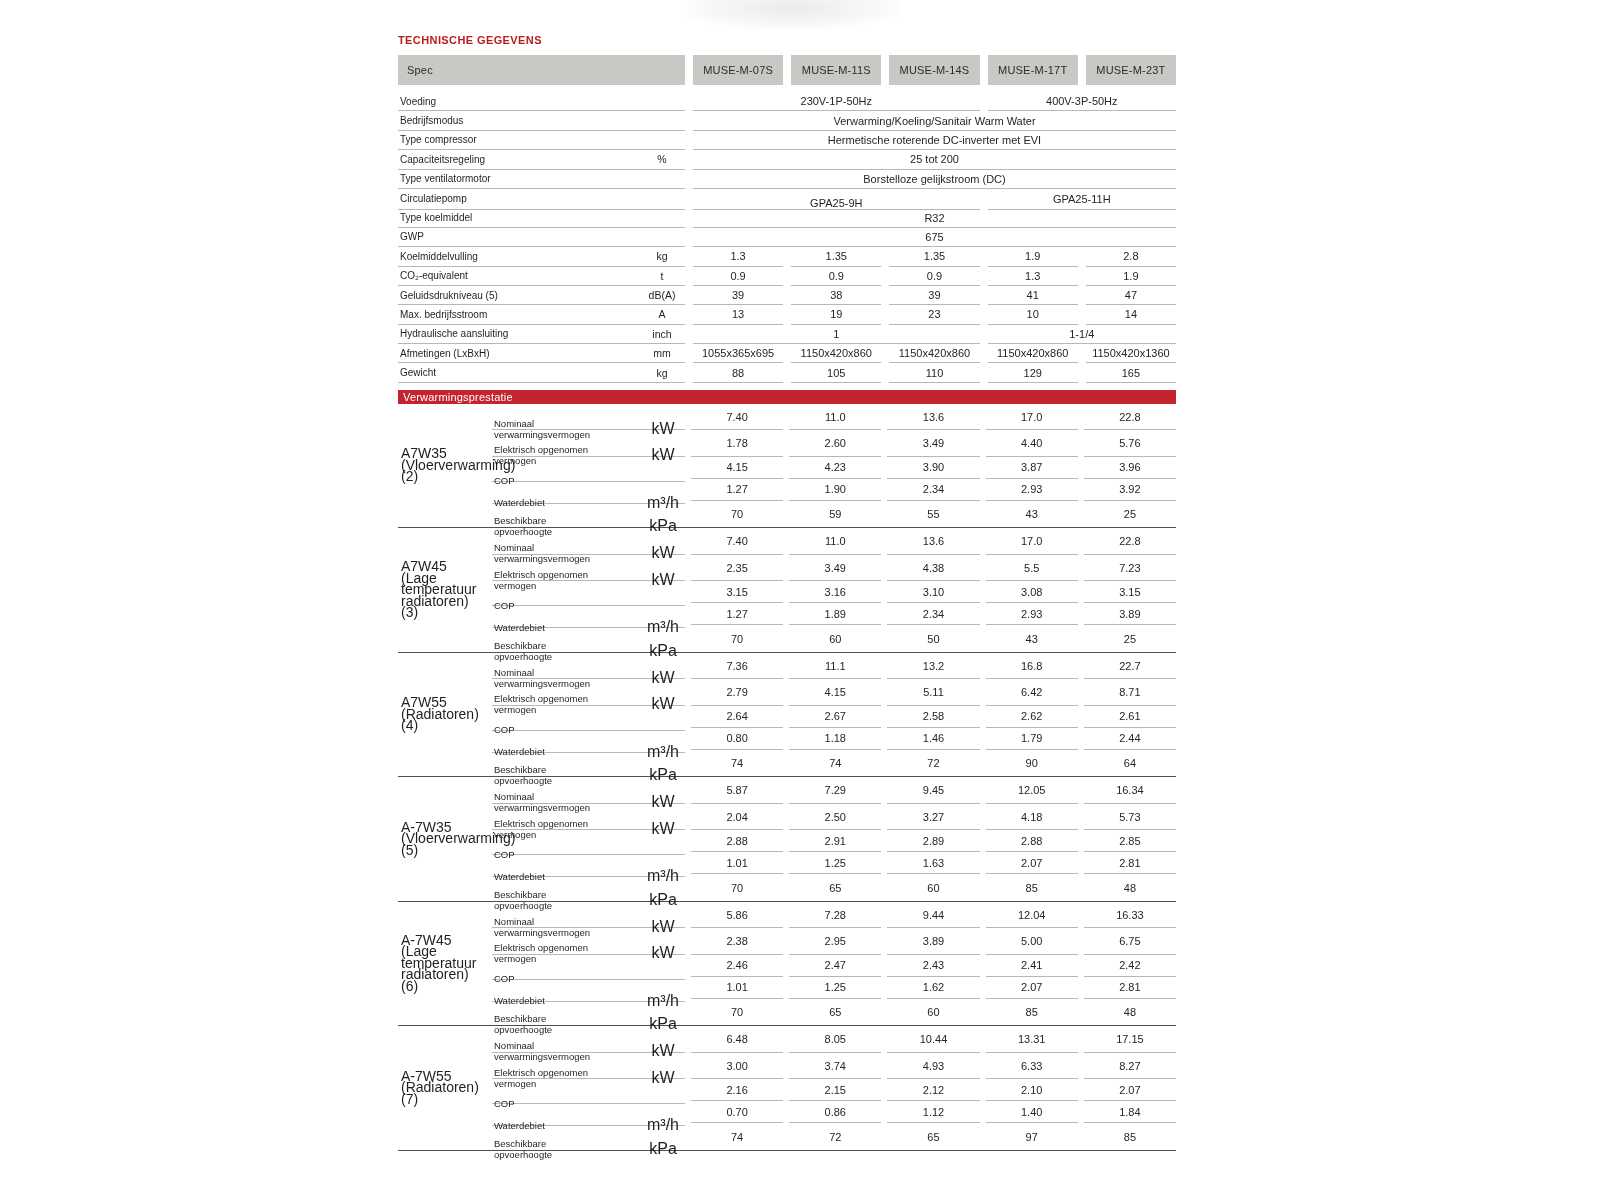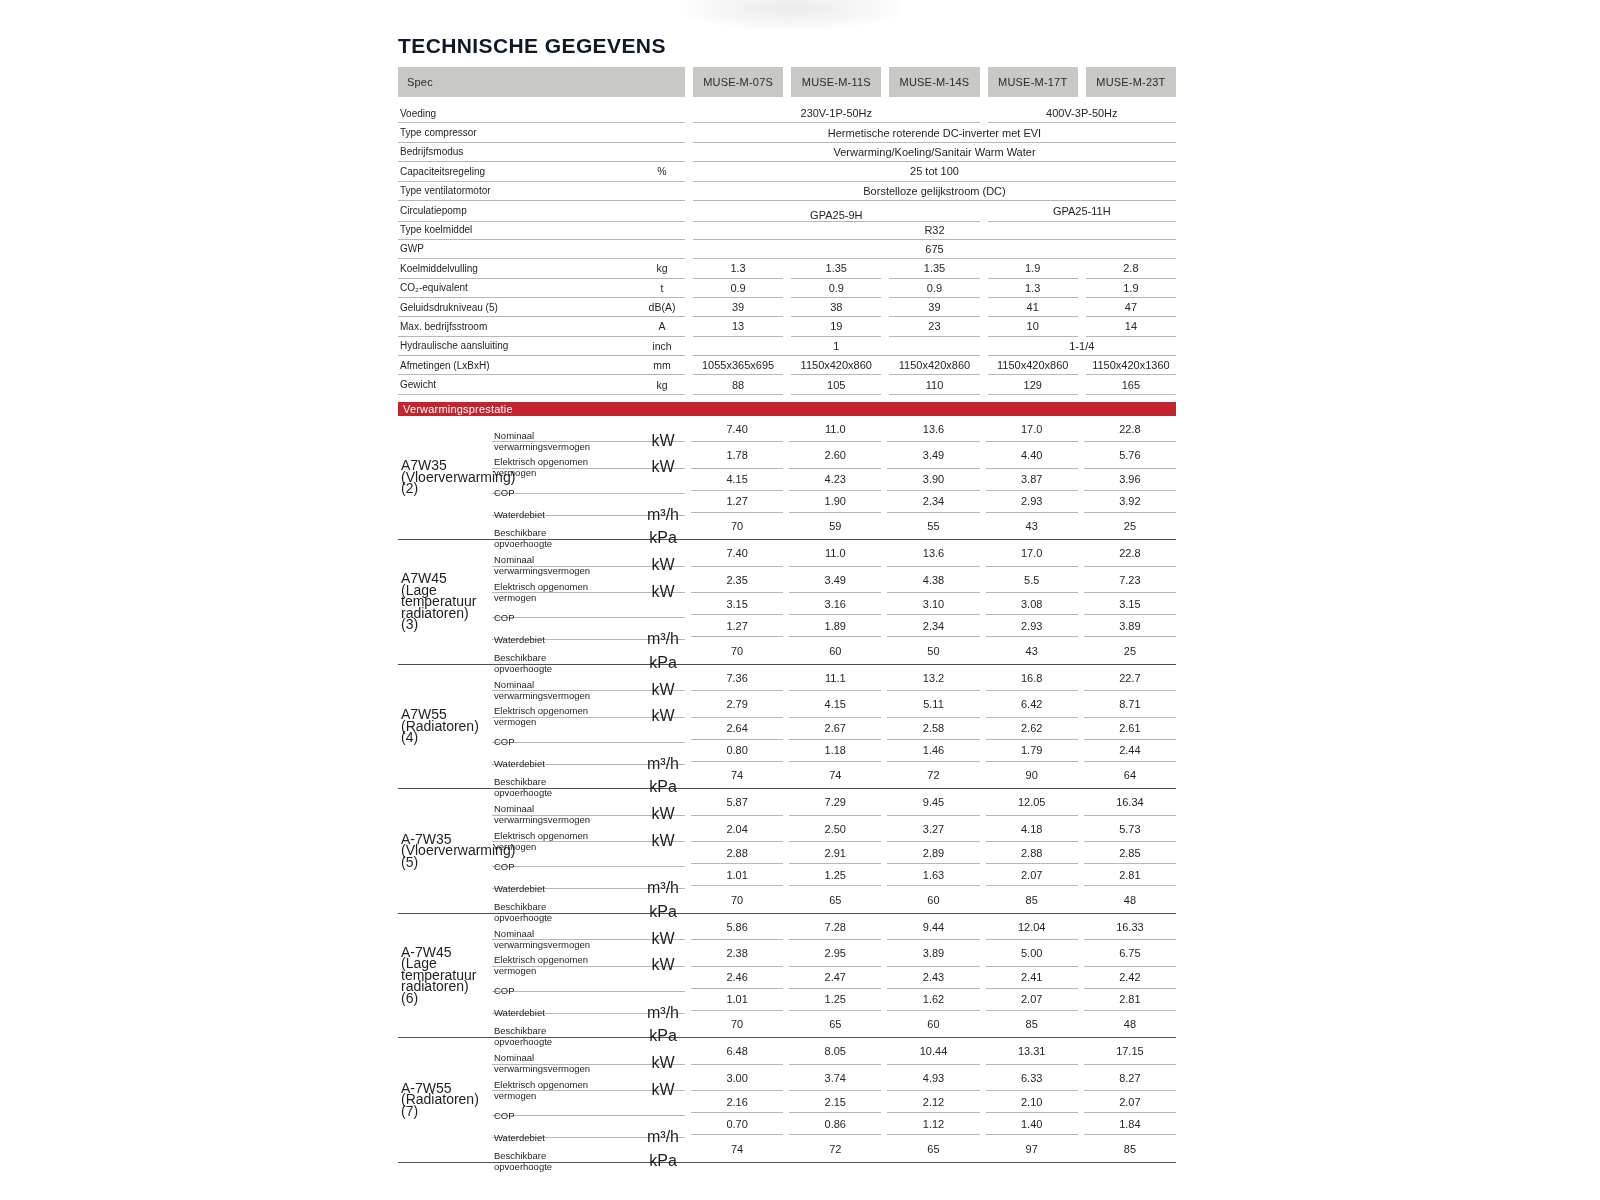--- a/index.html
+++ b/index.html
@@ -7,21 +7,21 @@
     font-family: "Liberation Sans", sans-serif; color: #1f1f1f; }
 
   .page { position: relative; width: 1600px; height: 1200px; background: #fff; }
 
   .product-shadow { position: absolute; left: 680px; top: -14px; width: 220px; height: 44px;
     background: radial-gradient(ellipse at center, rgba(90,90,90,0.12) 0%, rgba(120,120,120,0.05) 55%, transparent 75%);
     pointer-events: none; }
 
   .sheet { position: absolute; left: 398px; top: 34px; width: 778px; }
 
-  .title { font-size: 21px; font-weight: 700; letter-spacing: 0.4px; color: #0f172a; margin-bottom: 9px; }
+  .title { font-size: 11px; font-weight: 700; letter-spacing: 0.4px; color: #b91c1c; margin-bottom: 9px; }
 
   
   .grid-row { display: grid; grid-template-columns: 287px repeat(5, 1fr); column-gap: 8px; }
   .hdr { margin-bottom: 7px; }
   .hdr-cell { background: #c8c8c4; height: 30px; display: flex; align-items: center;
     justify-content: center; font-size: 11px; color: #2b2b2b; letter-spacing: 0.2px; }
   .hdr-cell.spec { justify-content: flex-start; padding-left: 9px; }
 
   
   .spec-row { height: 19.4px; }
@@ -71,38 +71,38 @@
         <div class="grid-row spec-row">
           <div class="label-unit">
             <div class="spec-label">Voeding</div>
             <div class="unit"></div>
           </div>
           <div class="val" style="grid-column: span 3;">230V-1P-50Hz</div>
           <div class="val" style="grid-column: span 2;">400V-3P-50Hz</div>
         </div>
         <div class="grid-row spec-row">
           <div class="label-unit">
+            <div class="spec-label">Bedrijfsmodus</div>
+            <div class="unit"></div>
+          </div>
+          <div class="val" style="grid-column: span 5;">Verwarming/Koeling/Sanitair Warm Water</div>
+        </div>
+        <div class="grid-row spec-row">
+          <div class="label-unit">
             <div class="spec-label">Type compressor</div>
             <div class="unit"></div>
           </div>
           <div class="val" style="grid-column: span 5;">Hermetische roterende DC-inverter met EVI</div>
-        </div>
-        <div class="grid-row spec-row">
-          <div class="label-unit">
-            <div class="spec-label">Bedrijfsmodus</div>
-            <div class="unit"></div>
-          </div>
-          <div class="val" style="grid-column: span 5;">Verwarming/Koeling/Sanitair Warm Water</div>
         </div>
         <div class="grid-row spec-row">
           <div class="label-unit">
             <div class="spec-label">Capaciteitsregeling</div>
             <div class="unit">%</div>
           </div>
-          <div class="val" style="grid-column: span 5;">25 tot 100</div>
+          <div class="val" style="grid-column: span 5;">25 tot 200</div>
         </div>
         <div class="grid-row spec-row">
           <div class="label-unit">
             <div class="spec-label">Type ventilatormotor</div>
             <div class="unit"></div>
           </div>
           <div class="val" style="grid-column: span 5;">Borstelloze gelijkstroom (DC)</div>
         </div>
         <div class="grid-row spec-row">
           <div class="label-unit">

